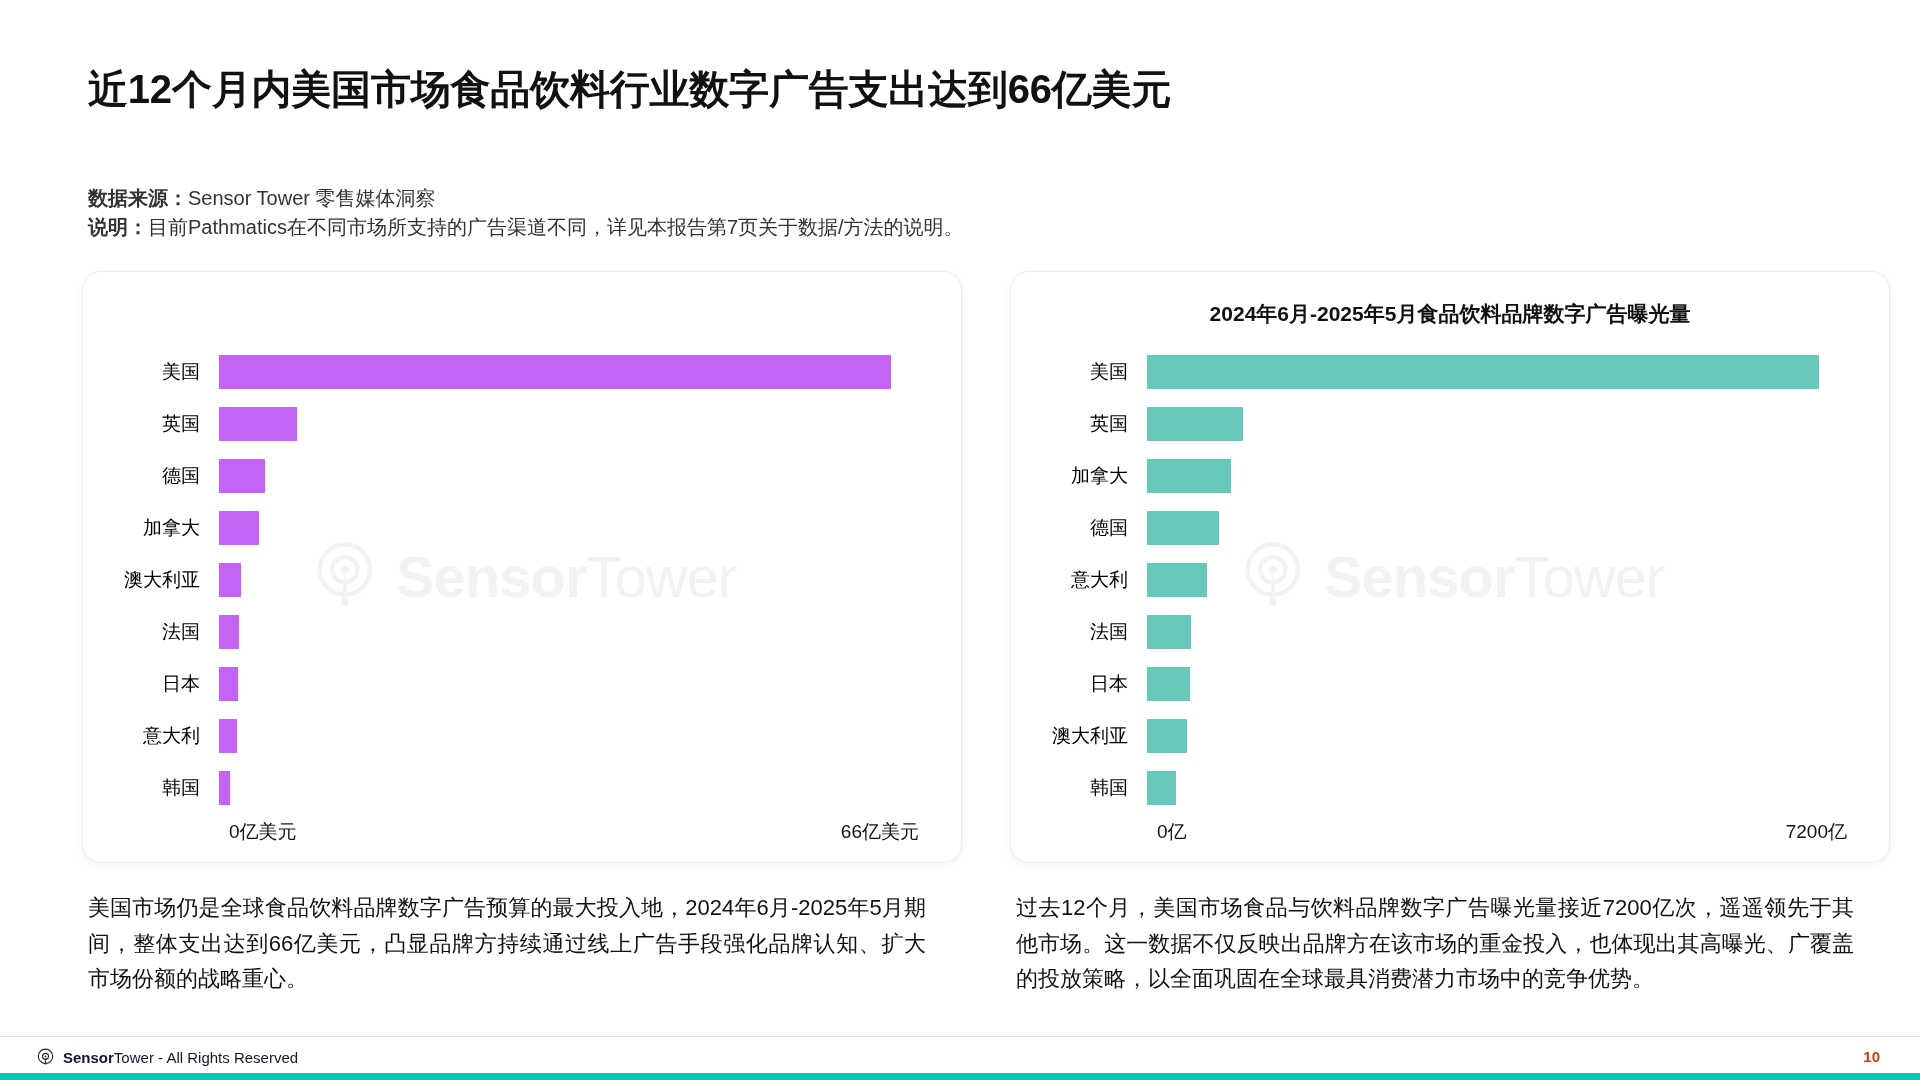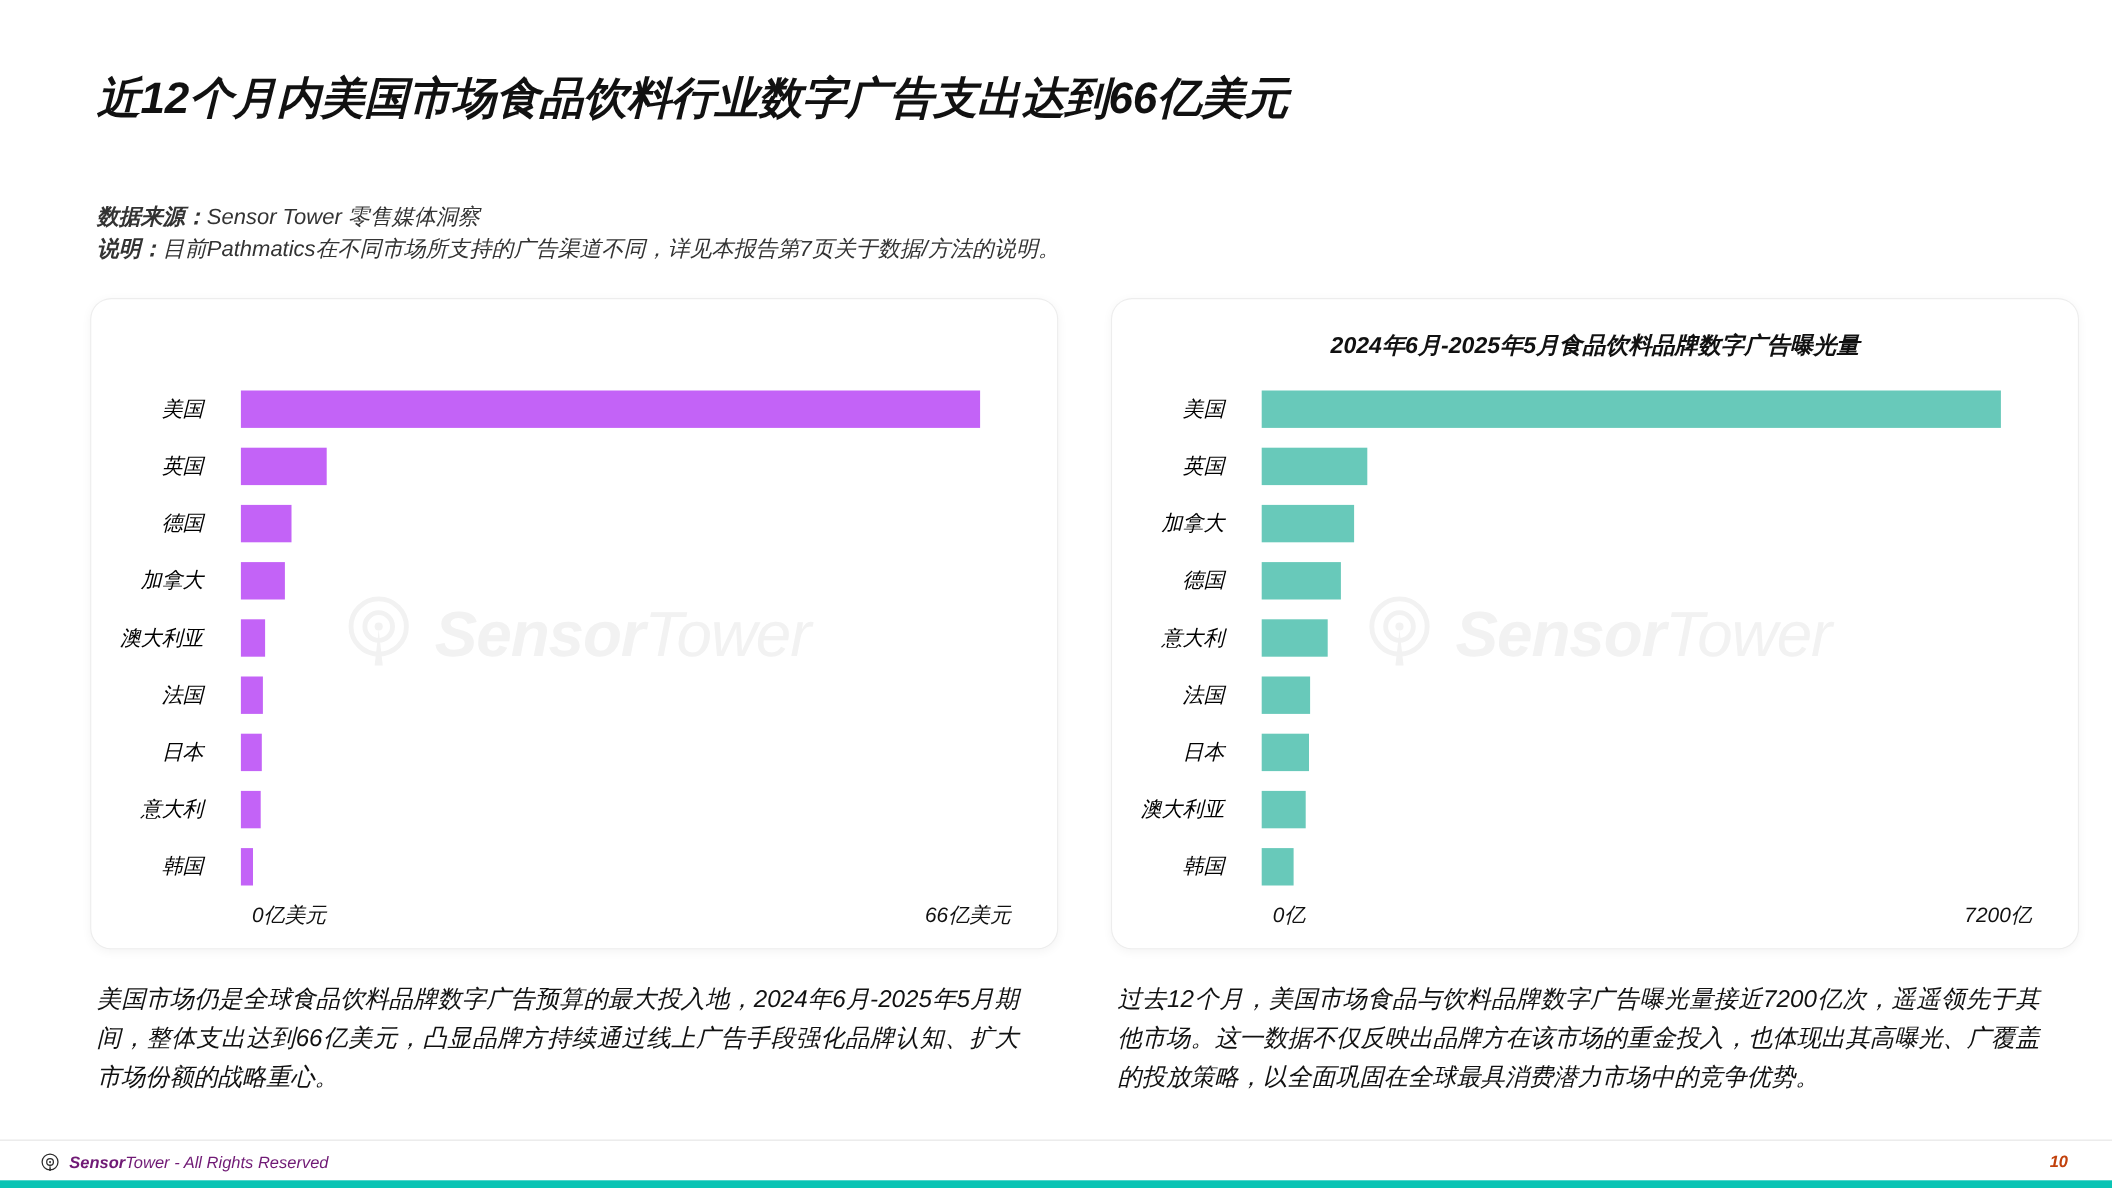--- a/index.html
+++ b/index.html
@@ -2,21 +2,21 @@
 <html><head>
 <meta charset="utf-8">
 <style>
   * { box-sizing: border-box; margin: 0; padding: 0; }
   html, body {
     width: 1920px; height: 1080px;
     background: #ffffff;
     font-family: "Liberation Sans", "DejaVu Sans", sans-serif;
     overflow: hidden;
   }
-  .slide { position: relative; width: 1920px; height: 1080px; background:#fff;font-style:italic; }
+  .slide { position: relative; width: 1920px; height: 1080px; background:#fff; }
 
   
   .title {
     position: absolute; left: 88px; top: 62px;
     font-size: 40px; font-weight: 700; color: #111111;
     letter-spacing: -0.2px; white-space: nowrap;
   }
   .source-block {
     position: absolute; left: 88px; top: 184px;
     font-size: 20px; color: #333333; line-height: 1.45;
@@ -50,21 +50,21 @@
 
   
   .plot {
     position: absolute; left: 0; top: 74px; right: 0; bottom: 74px;
   }
   .row {
     position: relative; height: 52px;
     display: flex; align-items: center;
   }
   .cat-label {
-    width: 136px; text-align: right; padding-right: 34px;
+    width: 136px; text-align: right; padding-right: 19px;
     font-size: 19px; color: #000; white-space: nowrap;
     flex: 0 0 136px;
   }
   .bar-area { position: relative; flex: 1 1 auto; height: 100%; }
   .bar {
     position: absolute; left: 0; top: 50%; transform: translateY(-50%);
     height: 34px;
   }
   .bar.purple { background: #c363f7; }
   .bar.teal   { background: #68c9ba; }
@@ -89,21 +89,21 @@
   
   .footer {
     position: absolute; left: 0; bottom: 0; width: 100%; height: 44px;
   }
   .footer-rule {
     position: absolute; left: 0; top: 0; width: 100%; height: 1px; background: #e4e4e4;
   }
   .footer-brand {
     position: absolute; left: 36px; top: 12px;
     display: flex; align-items: center; gap: 8px;
-    font-size: 15px; color: #701a75; white-space: nowrap;
+    font-size: 15px; color: #0f172a; white-space: nowrap;
   }
   .footer-brand .bold { font-weight: 700; }
   .footer-page {
     position: absolute; right: 40px; top: 12px;
     font-size: 15px; font-weight: 700; color: #c2410c;
   }
   .footer-bar {
     position: absolute; left: 0; bottom: 0; width: 100%; height: 7px; background: #0ac4b4;
   }
   .st-mark { display:inline-block; width: 19px; height: 19px; }

